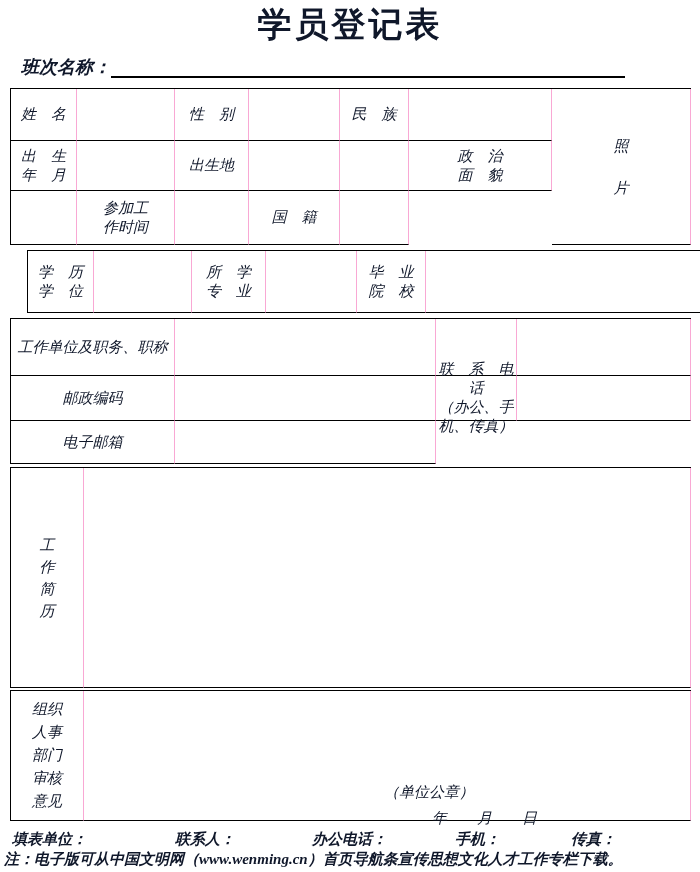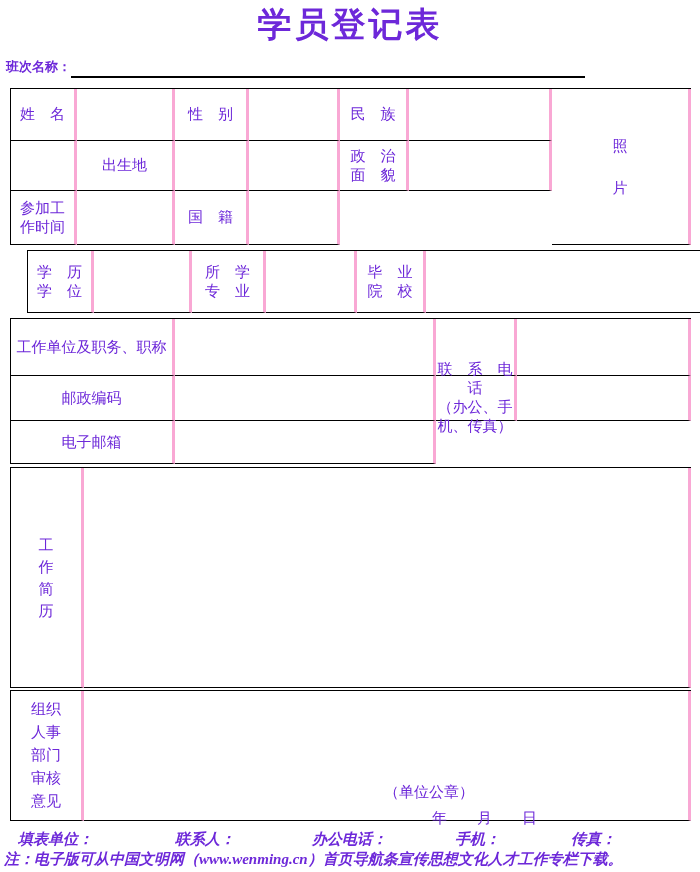--- a/index.html
+++ b/index.html
@@ -1,54 +1,54 @@
 <!DOCTYPE html>
 <html><head>
 <meta charset="utf-8">
 <style>
   html,body{margin:0;padding:0;background:#fff;}
-  .page{position:relative;width:700px;height:872px;background:#fff;color:#6d28d9;
+  .page{position:relative;width:700px;height:872px;background:#fff;color:#0f172a;
         font-family:"Liberation Serif","DejaVu Serif",serif;overflow:hidden;}
 
   .title{position:absolute;top:2px;left:0;width:700px;text-align:center;
          font-family:"DejaVu Sans","Liberation Sans",sans-serif;
          font-weight:700;font-size:34px;letter-spacing:3px;line-height:44px;}
 
-  .classline{position:absolute;top:56px;left:6px;font-size:13px;font-weight:600;
-             white-space:nowrap;line-height:22px;}
+  .classline{position:absolute;top:56px;left:21px;font-size:18px;font-weight:600;
+             font-style:italic;white-space:nowrap;line-height:22px;}
   .class-underline{display:inline-block;width:514px;height:19px;
                    border-bottom:2px solid #000;vertical-align:bottom;}
 
   .sec{position:absolute;left:10px;display:grid;
        border-top:1px solid #000;border-left:1px solid #000;}
-  .cell{border-right:3px solid #f9a8d4;border-bottom:1px solid #000;
+  .cell{border-right:1px solid #f9a8d4;border-bottom:1px solid #000;
         display:flex;align-items:center;justify-content:center;
         text-align:center;font-size:15px;line-height:19px;
-        white-space:pre-line;box-sizing:border-box;padding:1px;}
+        white-space:pre-line;box-sizing:border-box;padding:1px;font-style:italic;}
 
   #secA{top:88px;grid-template-columns:66px 98px 74px 91px 69px 143px 139px;
         grid-template-rows:52px 50px 54px;}
   #secB{top:250px;grid-template-columns:66px 98px 74px 91px 69px 282px;
         grid-template-rows:62px;margin-left:17px;}
   #secC{top:318px;grid-template-columns:164px 261px 81px 174px;
         grid-template-rows:57px 45px 43px;}
   #secD{top:467px;grid-template-columns:73px 607px;grid-template-rows:220px;}
   #secE{top:690px;grid-template-columns:73px 607px;grid-template-rows:130px;}
 
   .photo-cell{grid-column:7;grid-row:1/4;line-height:42px;}
   .resume-label{line-height:22px;}
   .review-label{line-height:23px;}
   .review-value{position:relative;justify-content:flex-start;align-items:flex-start;}
   .seal-block{position:absolute;left:300px;top:60px;text-align:left;
               line-height:26px;font-size:15px;white-space:nowrap;margin-top:28px;}
   .seal-date{margin-left:48px;}
 
   .footer-item{position:absolute;top:829px;font-size:15px;font-weight:600;
                font-style:italic;white-space:nowrap;line-height:20px;}
-  .f1{left:18px;} .f2{left:175px;} .f3{left:312px;} .f4{left:455px;} .f5{left:571px;}
+  .f1{left:12px;} .f2{left:175px;} .f3{left:312px;} .f4{left:455px;} .f5{left:571px;}
   .note{position:absolute;top:849px;left:4px;width:696px;font-size:15px;
         font-weight:600;font-style:italic;white-space:nowrap;line-height:20px;}
 </style>
 </head>
 <body>
 
 <div class="page">
 
   <div class="title">学员登记表</div>
 
@@ -58,20 +58,22 @@
 
   <div class="sec" id="secA">
     <div class="cell photo-cell">照
 片</div>
     <div class="cell">姓　名</div>
     <div class="cell"></div>
     <div class="cell">性　别</div>
     <div class="cell"></div>
     <div class="cell">民　族</div>
     <div class="cell"></div>
+    <div class="cell">出　生
+年　月</div>
     <div class="cell"></div>
     <div class="cell">出生地</div>
     <div class="cell"></div>
     <div class="cell"></div>
     <div class="cell">政　治
 面　貌</div>
     <div class="cell"></div>
     <div class="cell">参加工
 作时间</div>
     <div class="cell"></div>

